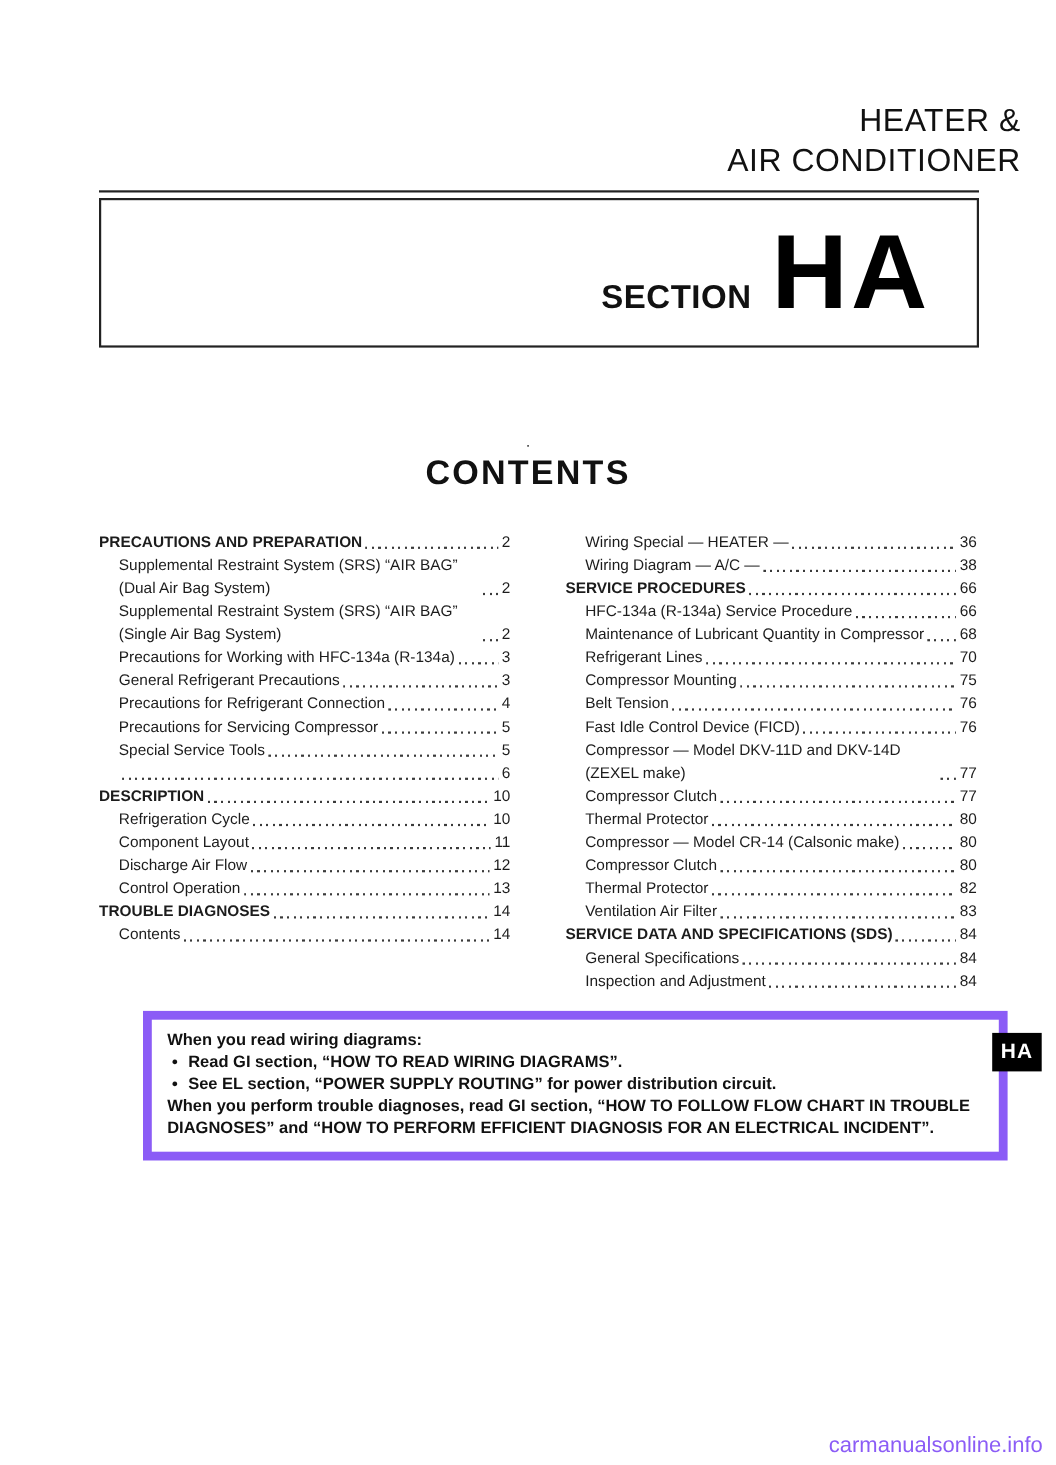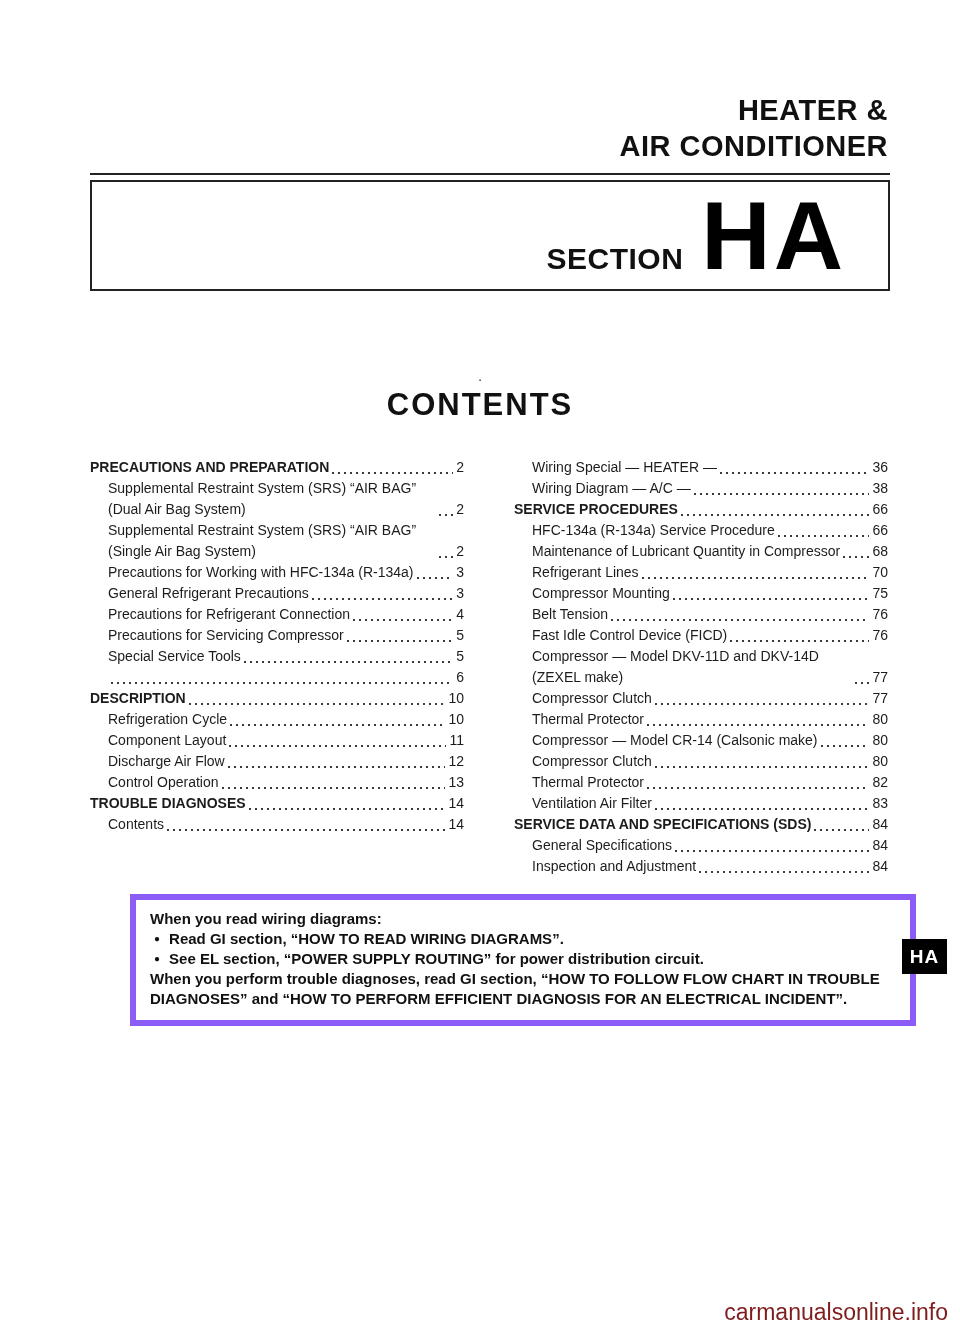--- a/index.html
+++ b/index.html
@@ -9,37 +9,37 @@
     width: 960px;
     height: 1332px;
     background: #ffffff;
     color: #1a1a1a;
     overflow: hidden;
   }
 
   
   .header {
     padding-top: 92px;
-    margin-right: 72px;
+    margin-right: 32px;
     text-align: right;
-    font-weight: bold;
+    font-weight: normal;
     font-size: 29px;
     line-height: 36px;
     letter-spacing: 0.5px;
     color: #111;
   }
 
   
   .rule {
     margin: 9px 70px 0 90px;
     border-top: 2px solid #222;
   }
   .section-box {
     margin: 5px 70px 0 90px;
-    height: 111px;
+    height: 136px;
     border: 2px solid #222;
     display: flex;
     align-items: center;
     justify-content: flex-end;
     padding-right: 42px;
     box-sizing: border-box;
   }
   .section-inner { white-space: nowrap; }
   .section-label {
     font-size: 30px;
@@ -93,21 +93,21 @@
     margin: 0 3px 4px 3px;
     background-image: repeating-linear-gradient(to right, #3a3a3a 0 2px, transparent 2px 6px);
   }
   .toc-page { flex: 0 0 auto; }
 
   
   .notice {
     margin: 17px 0 0 130px;
     width: 786px;
     box-sizing: border-box;
-    border: 6px solid #8b5cf6;
+    border: 8px solid #8b5cf6;
     padding: 9px 14px 11px 14px;
     font-weight: bold;
     font-size: 15px;
     line-height: 20px;
     color: #111;
   }
   .notice-line { }
   .bullet {
     display: inline-block;
     font-size: 10px;
@@ -130,22 +130,22 @@
     display: flex;
     align-items: center;
     justify-content: center;
   }
 
   
   .watermark {
     position: absolute;
     right: 12px;
     bottom: 6px;
-    font-size: 23px;
-    color: #7f1d1d;
+    font-size: 20px;
+    color: #8b5cf6;
   }
 </style>
 </head>
 <body>
 
 <div class="page">
 
   <div class="header">
     <div>HEATER &amp;</div>
     <div>AIR CONDITIONER</div>

